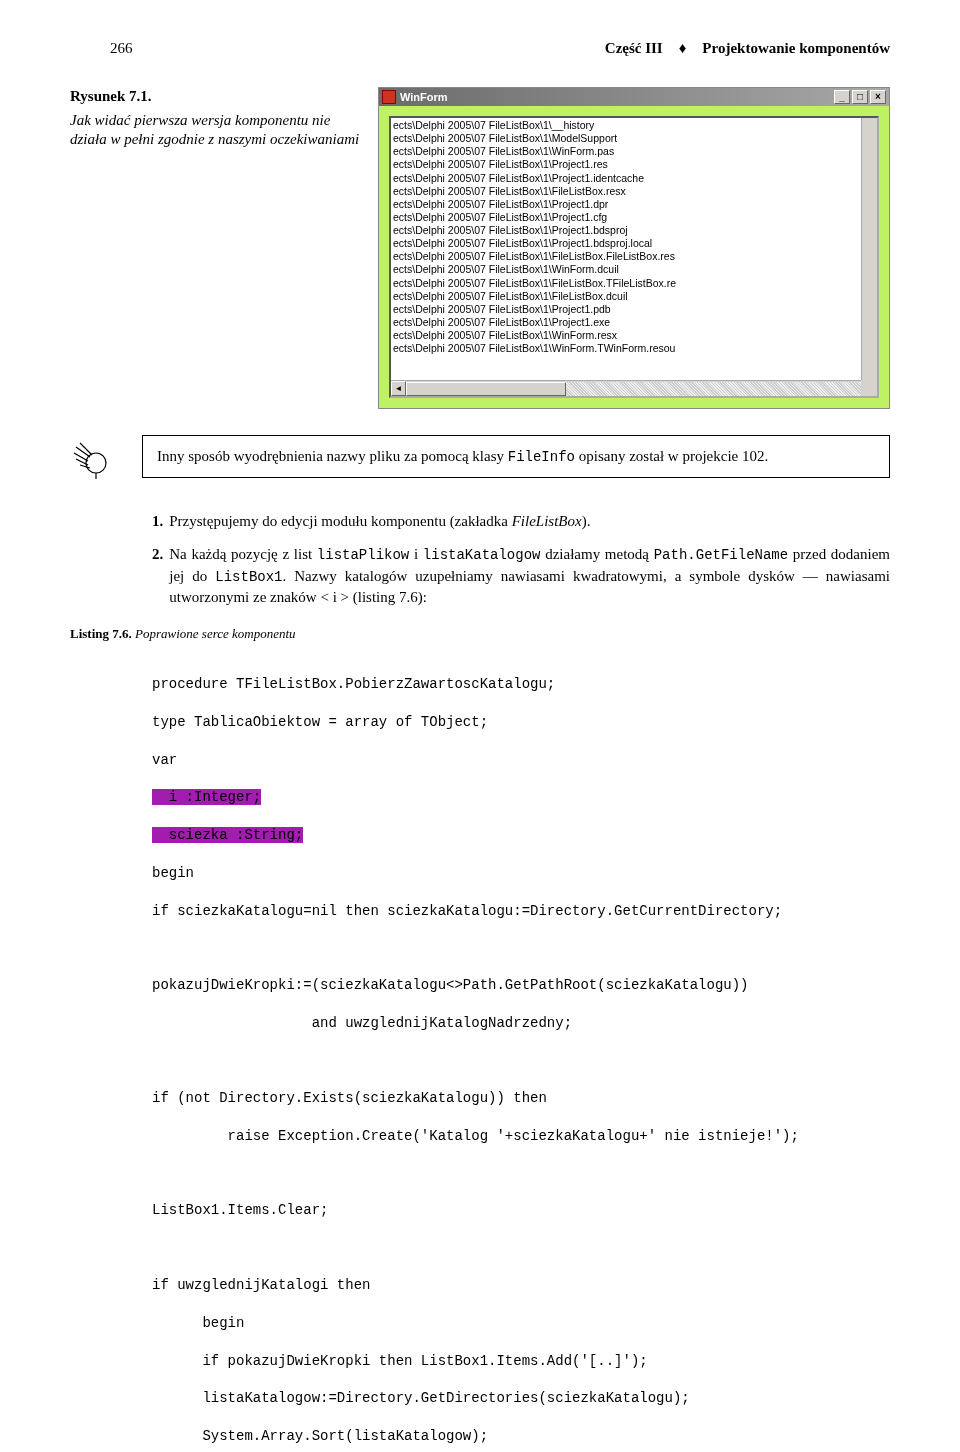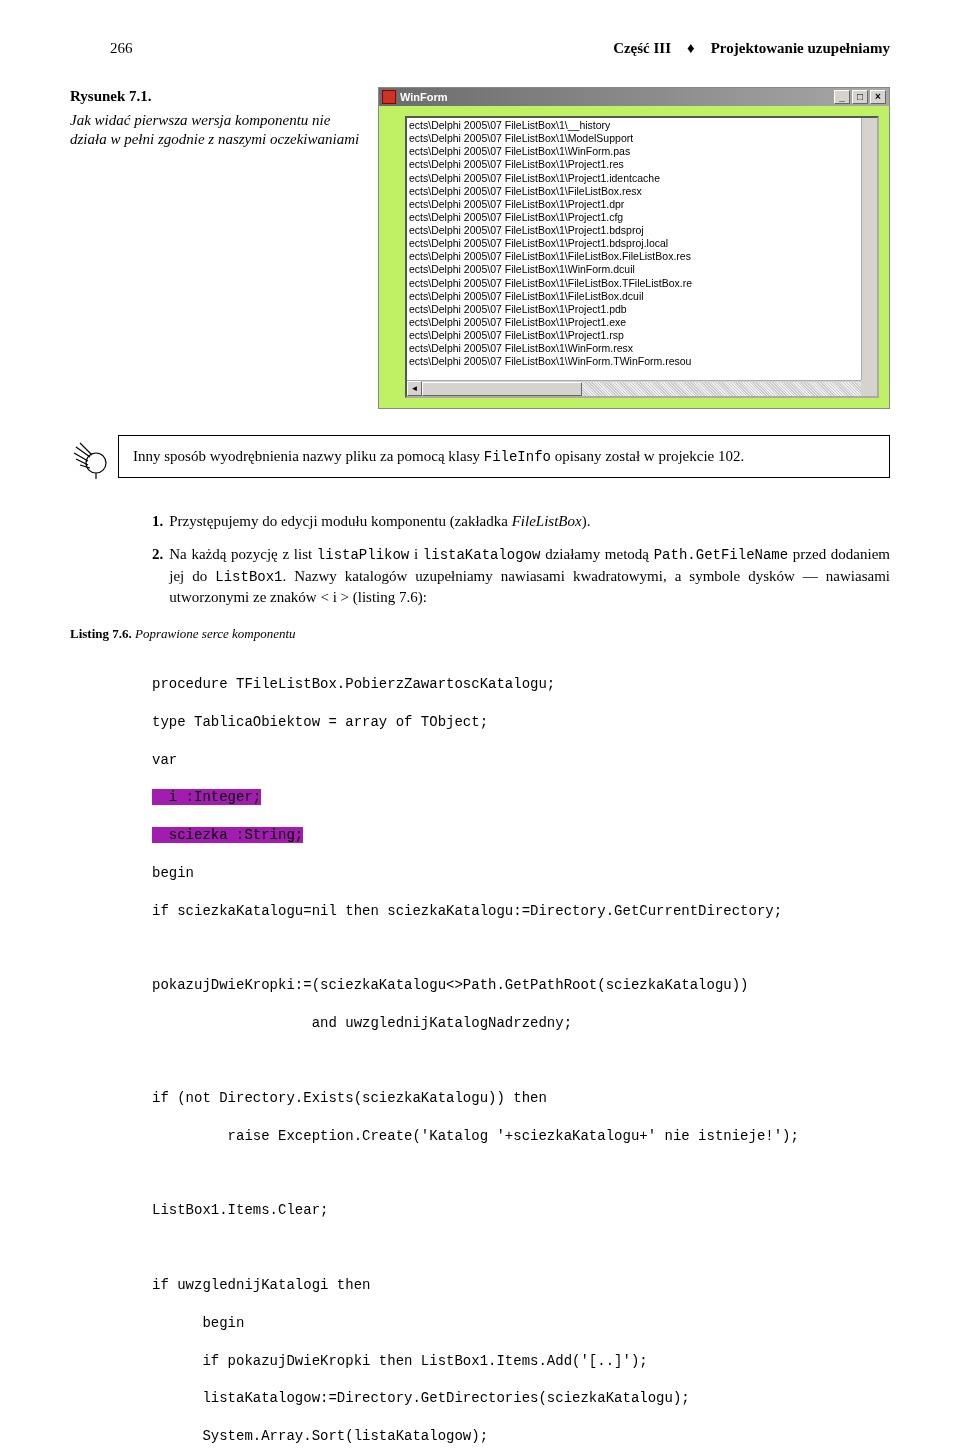--- a/index.html
+++ b/index.html
@@ -45,21 +45,21 @@
     .win-btn {
       width: 16px; height: 14px;
       background: #d6d3ce;
       border: 1px solid #fff;
       border-right-color: #666; border-bottom-color: #666;
       font-size: 10px; line-height: 12px; text-align: center;
       color: #000;
       font-family: Arial;
       font-weight: bold;
     }
-    .win-body { padding: 10px; margin-left: 16px; }
+    .win-body { padding: 10px; }
     .listbox {
       background: #fff;
       border: 2px inset #aaa;
       height: 282px;
       overflow: hidden;
       position: relative;
       font-size: 10.5px;
       line-height: 1.25;
       padding: 1px 2px;
     }
@@ -75,21 +75,21 @@
     }
     .sb-btn {
       width: 15px; height: 15px; background: #d6d3ce;
       border: 1px solid #fff; border-right-color:#666; border-bottom-color:#666;
       font-size: 8px; text-align: center; line-height: 13px;
     }
     .sb-thumb-h { width: 160px; height: 14px; background: #d6d3ce; border: 1px solid #fff; border-right-color:#666; border-bottom-color:#666; margin-left: 0; }
     .sb-track-h { flex: 1; background: repeating-linear-gradient(45deg,#ccc,#ccc 1px,#eee 1px,#eee 2px); height: 14px;}
     .sb-corner { width:16px; height:16px; position:absolute; right:0; bottom:0; background:#d6d3ce; }
 
-    .tip-row { display: flex; gap: 0; margin-bottom: 24px; align-items: flex-start; }
+    .tip-row { display: flex; gap: 24px; margin-bottom: 24px; align-items: flex-start; }
     .tip-icon { width: 48px; flex-shrink: 0; }
     .tip-box {
       border: 1.5px solid #000;
       padding: 10px 14px;
       flex: 1;
       font-size: 15px;
       line-height: 1.35;
     }
     .mono { font-family: 'Courier New', monospace; font-size: 14px; }
     .ol { margin-left: 82px; margin-bottom: 18px; }
@@ -111,21 +111,21 @@
     .cb-line { min-height: 18px; }
   </style>
 </head>
 <body>
 
 <div class="header">
   <span>266</span>
   <span class="header-right">
     <b>Część III</b>
     <span class="diamond">♦</span>
-    <b>Projektowanie uzupełniamy</b>
+    <b>Projektowanie komponentów</b>
   </span>
 </div>
 
 <div class="fig-row">
   <div class="fig-caption-col">
     <div class="fig-title">Rysunek 7.1.</div>
     <div class="fig-desc">Jak widać pierwsza wersja komponentu nie działa w pełni zgodnie z naszymi oczekiwaniami</div>
   </div>
   <div class="winform-col">
     <div class="window">
@@ -151,21 +151,20 @@
               <div class="listbox-line">ects\Delphi 2005\07 FileListBox\1\Project1.dpr</div>
               <div class="listbox-line">ects\Delphi 2005\07 FileListBox\1\Project1.cfg</div>
               <div class="listbox-line">ects\Delphi 2005\07 FileListBox\1\Project1.bdsproj</div>
               <div class="listbox-line">ects\Delphi 2005\07 FileListBox\1\Project1.bdsproj.local</div>
               <div class="listbox-line">ects\Delphi 2005\07 FileListBox\1\FileListBox.FileListBox.res</div>
               <div class="listbox-line">ects\Delphi 2005\07 FileListBox\1\WinForm.dcuil</div>
               <div class="listbox-line">ects\Delphi 2005\07 FileListBox\1\FileListBox.TFileListBox.re</div>
               <div class="listbox-line">ects\Delphi 2005\07 FileListBox\1\FileListBox.dcuil</div>
               <div class="listbox-line">ects\Delphi 2005\07 FileListBox\1\Project1.pdb</div>
               <div class="listbox-line">ects\Delphi 2005\07 FileListBox\1\Project1.exe</div>
-              <div class="listbox-line">ects\Delphi 2005\07 FileListBox\1\Project1.rsp</div>
               <div class="listbox-line">ects\Delphi 2005\07 FileListBox\1\WinForm.resx</div>
               <div class="listbox-line">ects\Delphi 2005\07 FileListBox\1\WinForm.TWinForm.resou</div>
             </div>
           <div class="listbox-scroll-v"></div>
           <div class="listbox-scroll-h">
             <div class="sb-btn">◄</div>
             <div class="sb-thumb-h"></div>
             <div class="sb-track-h"></div>
             <div class="sb-btn">►</div>
           </div>

